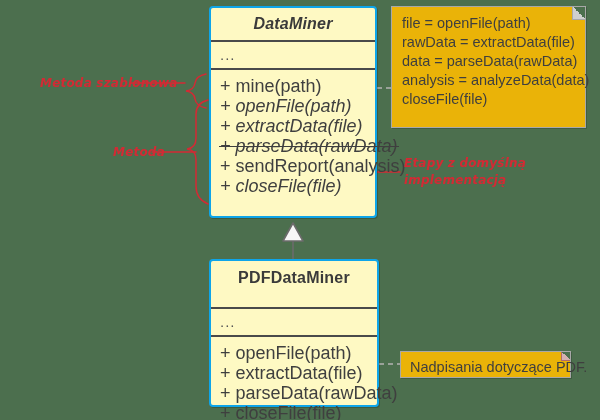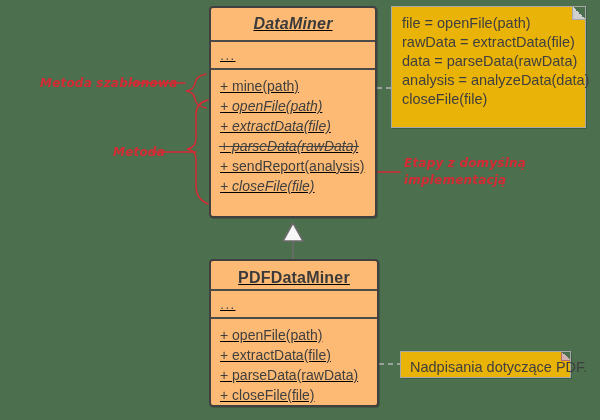--- a/index.html
+++ b/index.html
@@ -22,26 +22,25 @@
     position: absolute;
     left: 0;
     top: 0;
     width: 600px;
     height: 420px;
   }
 
   
   .uml-class {
     position: absolute;
-    background: #fdba74;
-    border: 2px solid #404040;
+    background: #fef9c3;
+    border: 2px solid #0ea5e9;
     border-radius: 4px;
     box-sizing: border-box;
     box-shadow: 1px 1px 0 rgba(0,0,0,0.18);
-    text-decoration: underline;
   }
   .uml-title {
     text-align: center;
     font-size: 16px;
     font-weight: bold;
     color: #3a3a3a;
     letter-spacing: 0.2px;
     box-sizing: border-box;
   }
   .uml-title.abstract {
@@ -55,21 +54,21 @@
   .uml-attrs {
     font-size: 15px;
     color: #555;
     line-height: 16px;
     letter-spacing: 1px;
   }
   .uml-ops {
     padding: 6px 9px 7px 9px;
   }
   .op {
-    font-size: 14px;
+    font-size: 18px;
     color: #3f3f3f;
     line-height: 20px;
     white-space: nowrap;
   }
   .op.abstract-op {
     font-style: italic;
   }
   .op.struck span.op-text {
     position: relative;
   }
@@ -186,21 +185,21 @@
       <div class="op"><span class="op-text">+ mine(path)</span></div>
       <div class="op abstract-op"><span class="op-text">+ openFile(path)</span></div>
       <div class="op abstract-op"><span class="op-text">+ extractData(file)</span></div>
       <div class="op abstract-op struck"><span class="op-text">+ parseData(rawData)</span></div>
       <div class="op"><span class="op-text">+ sendReport(analysis)</span></div>
       <div class="op abstract-op"><span class="op-text">+ closeFile(file)</span></div>
     </div>
   </div>
 
   <div class="uml-class" id="class-pdfdataminer" style="left:209px; top:259px; width:170px; height:148px;">
-    <div class="uml-title" style="height:28px; line-height:33px;">PDFDataMiner</div>
+    <div class="uml-title" style="height:46px; line-height:33px;">PDFDataMiner</div>
     <div class="uml-compartment uml-attrs" style="height:28px;">...</div>
     <div class="uml-compartment uml-ops">
       <div class="op"><span class="op-text">+ openFile(path)</span></div>
       <div class="op"><span class="op-text">+ extractData(file)</span></div>
       <div class="op"><span class="op-text">+ parseData(rawData)</span></div>
       <div class="op"><span class="op-text">+ closeFile(file)</span></div>
     </div>
   </div>
 
   <div class="note" style="left:391px; top:6px; width:195px; height:122px;">

